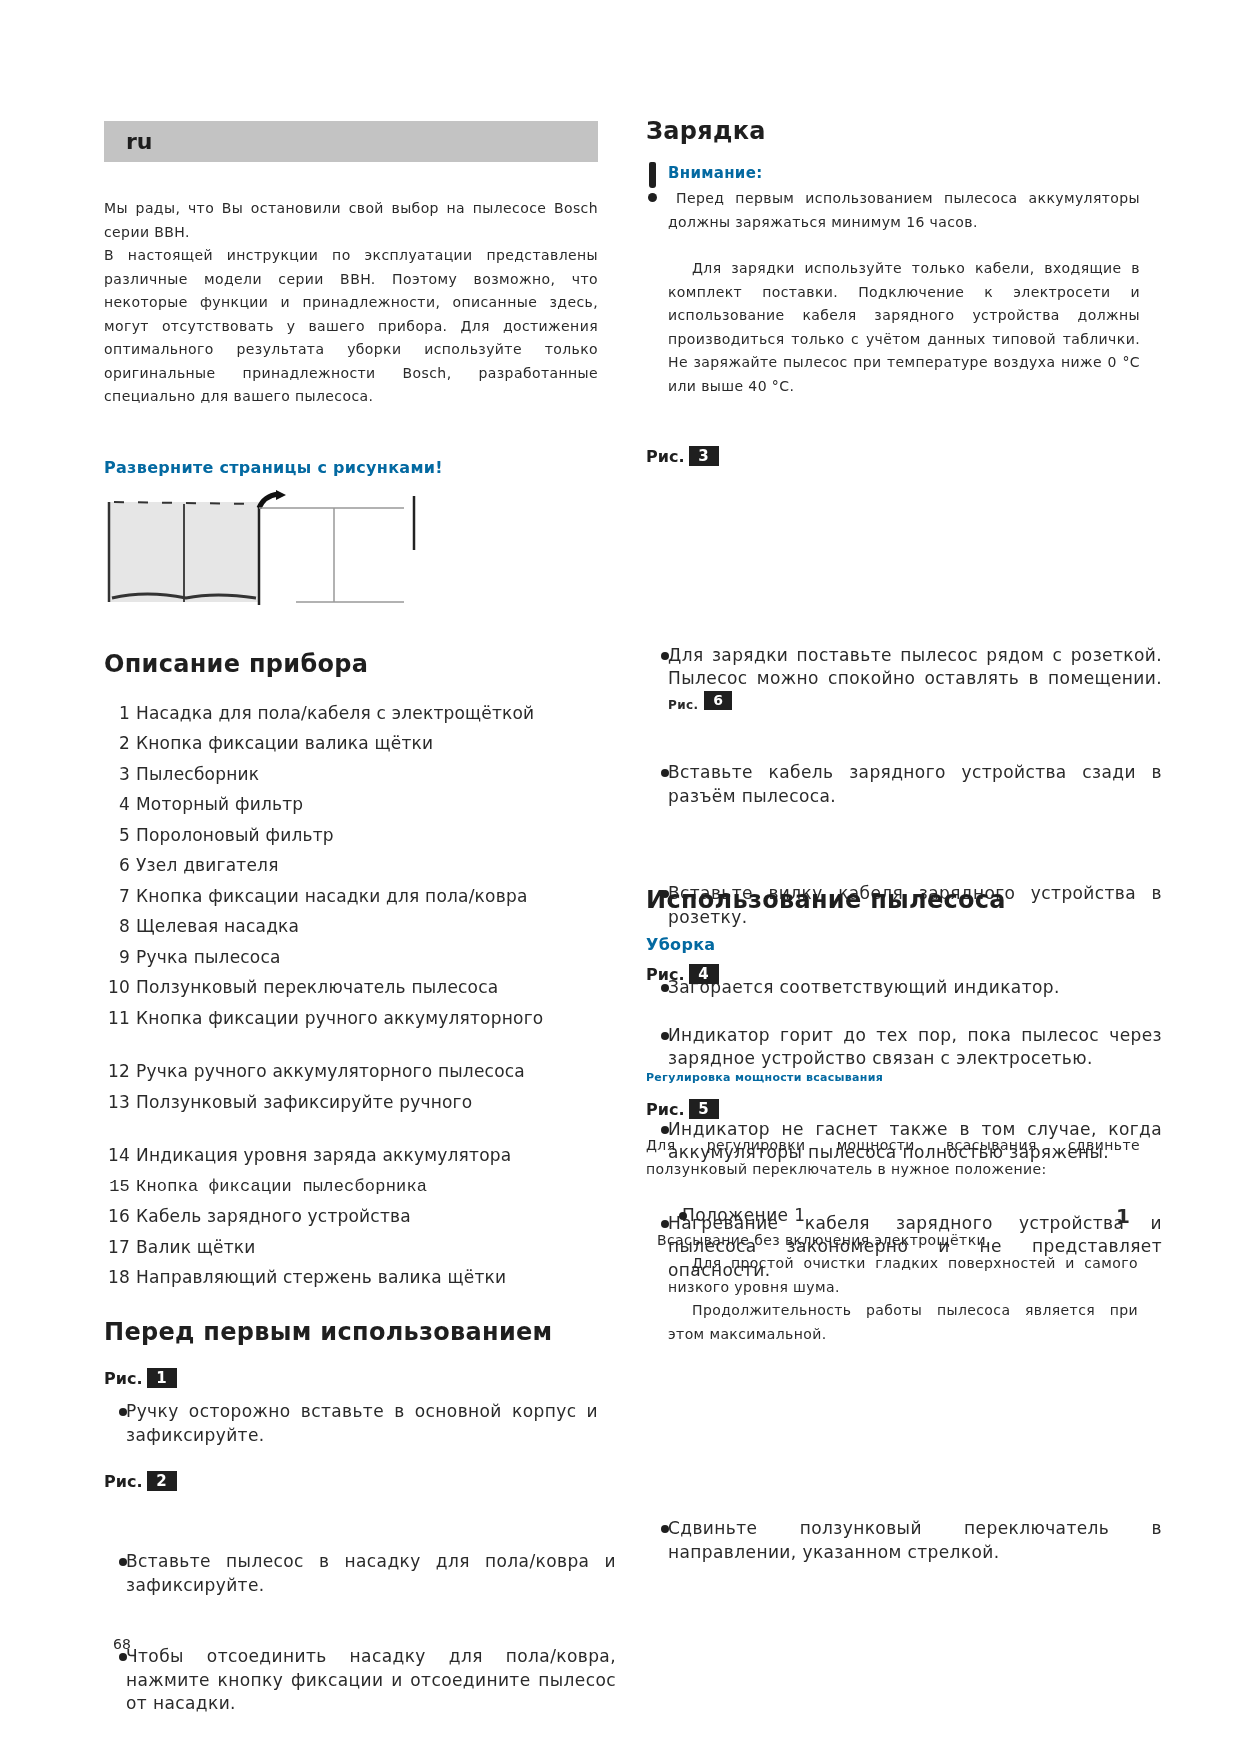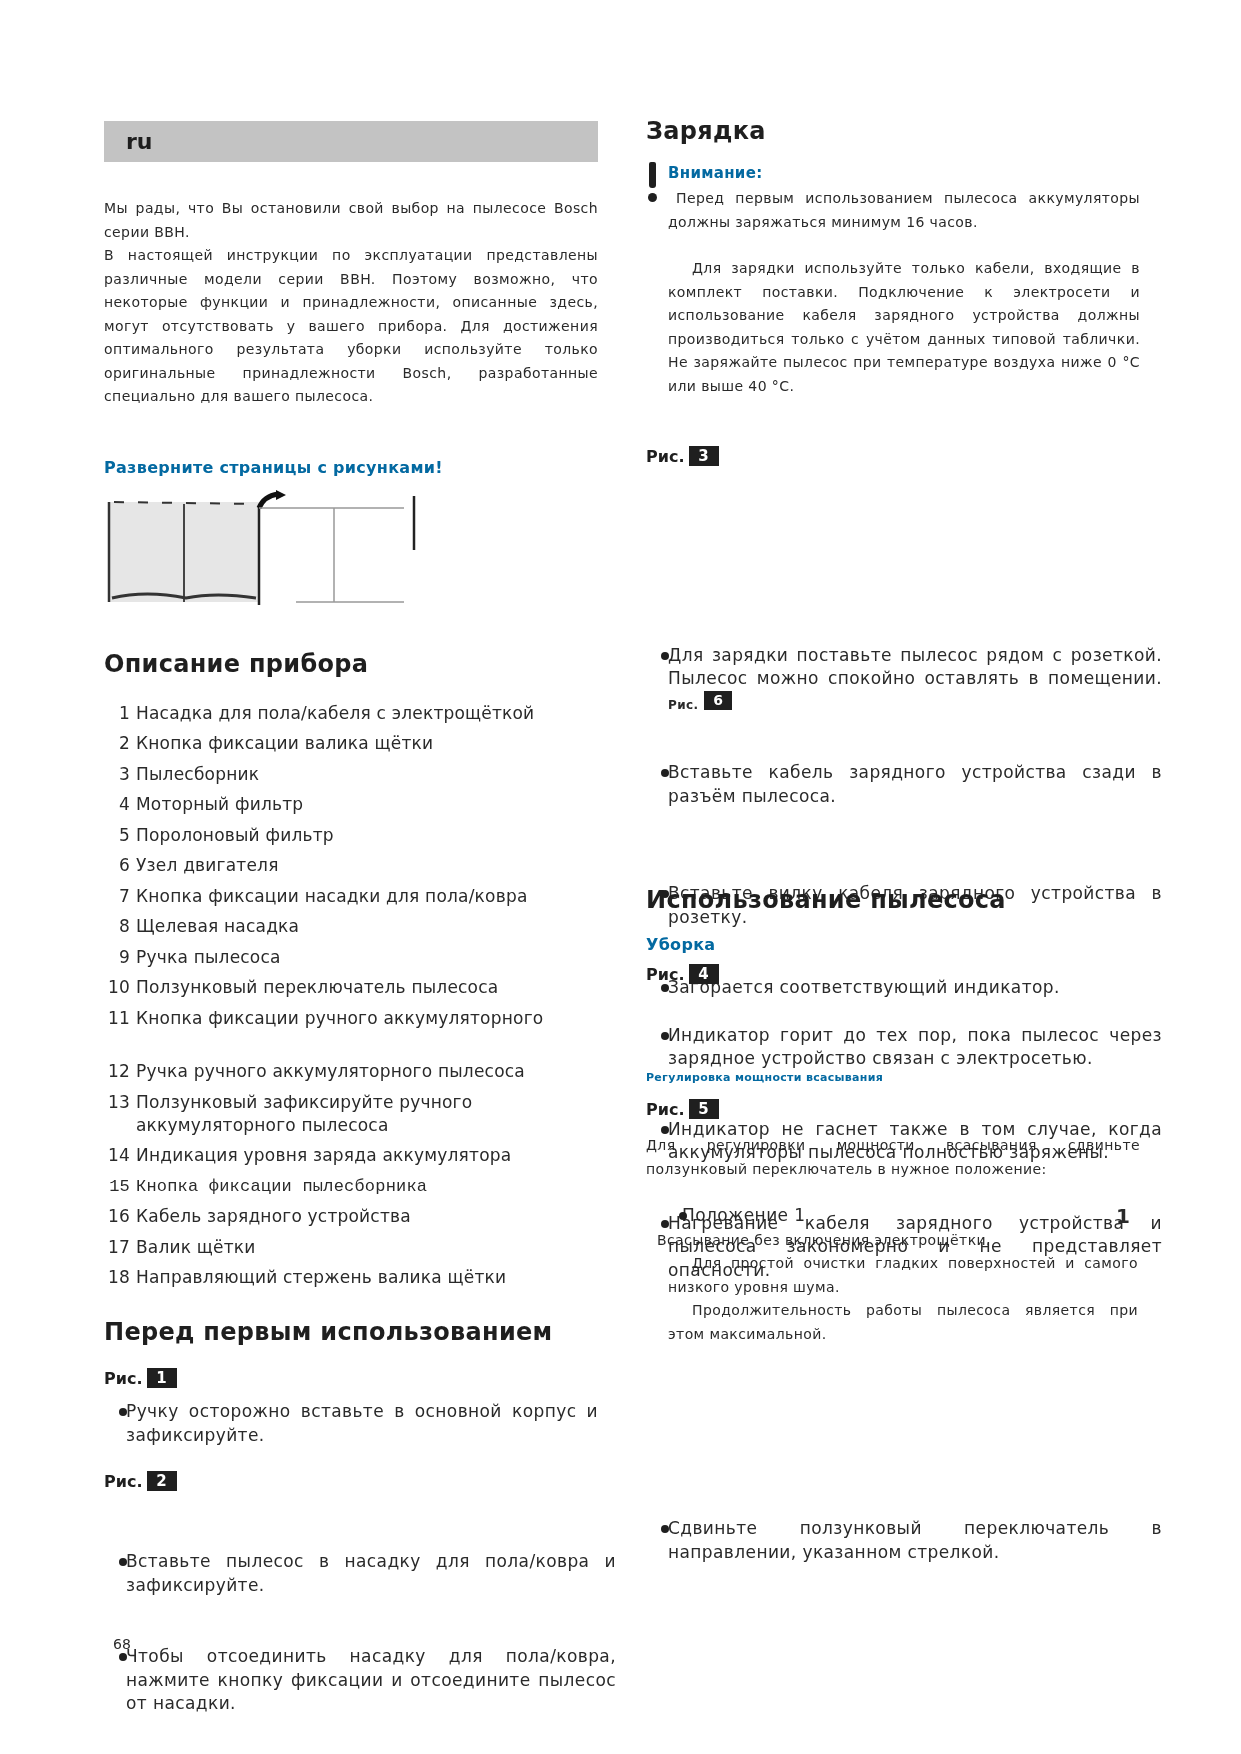--- a/index.html
+++ b/index.html
@@ -87,21 +87,21 @@
   <div class="list-item" style="top:763px;"><span class="num">3</span><span>Пылесборник</span></div>
   <div class="list-item" style="top:793px;"><span class="num">4</span><span>Моторный фильтр</span></div>
   <div class="list-item" style="top:824px;"><span class="num">5</span><span>Поролоновый фильтр</span></div>
   <div class="list-item" style="top:854px;"><span class="num">6</span><span>Узел двигателя</span></div>
   <div class="list-item" style="top:885px;"><span class="num">7</span><span>Кнопка фиксации насадки для пола/ковра</span></div>
   <div class="list-item" style="top:915px;"><span class="num">8</span><span>Щелевая насадка</span></div>
   <div class="list-item" style="top:946px;"><span class="num">9</span><span>Ручка пылесоса</span></div>
   <div class="list-item" style="top:976px;"><span class="num">10</span><span>Ползунковый переключатель пылесоса</span></div>
   <div class="list-item" style="top:1007px;"><span class="num">11</span><span>Кнопка фиксации ручного аккумуляторного</span></div>
   <div class="list-item" style="top:1060px;"><span class="num">12</span><span>Ручка ручного аккумуляторного пылесоса</span></div>
-  <div class="list-item" style="top:1091px;"><span class="num">13</span><span>Ползунковый зафиксируйте ручного</span><span class="cont">аккумуляторного пылесоса</span></div>
+  <div class="list-item" style="top:1091px;"><span class="num">13</span><span>Ползунковый зафиксируйте ручного</span></div>
   <div class="list-item" style="top:1144px;"><span class="num">14</span><span>Индикация уровня заряда аккумулятора</span></div>
   <div class="list-item" style="top:1175px;font-family:Liberation Mono, monospace;"><span class="num">15</span><span>Кнопка фиксации пылесборника</span></div>
   <div class="list-item" style="top:1205px;"><span class="num">16</span><span>Кабель зарядного устройства</span></div>
   <div class="list-item" style="top:1236px;"><span class="num">17</span><span>Валик щётки</span></div>
   <div class="list-item" style="top:1266px;"><span class="num">18</span><span>Направляющий стержень валика щётки</span></div>
 </div>
 
 <div class="h1 abs" style="left:104px; top:1318px;">Перед первым использованием</div>
 
 <div class="fig abs" style="left:104px; top:1368px;">

